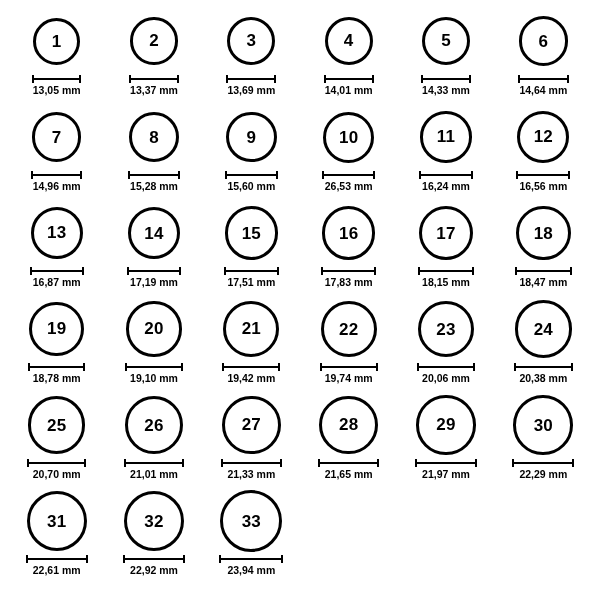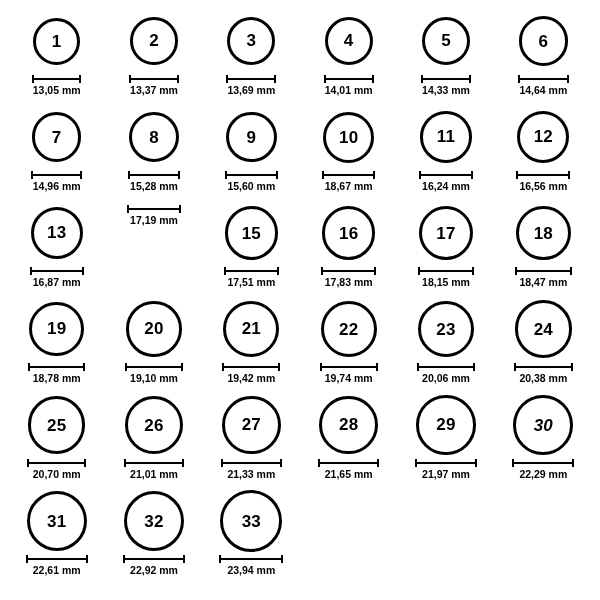--- a/index.html
+++ b/index.html
@@ -239,21 +239,21 @@
           <div class="ring" style="width: 51px; height: 51px;">
             <span class="ring-label">10</span>
           </div>
         </div>
         <div class="measure">
           <div class="caliper" style="width: 53px;">
             <div class="bar"></div>
             <div class="tick left"></div>
             <div class="tick right"></div>
           </div>
-          <div class="mm">18,67 mm</div>
+          <div class="mm">26,53 mm</div>
         </div>
       </div>
       <div class="cell">
         <div class="ring-wrap">
           <div class="ring" style="width: 51.4px; height: 51.4px;">
             <span class="ring-label">11</span>
           </div>
         </div>
         <div class="measure">
           <div class="caliper" style="width: 53.4px;">
@@ -288,20 +288,25 @@
         <div class="measure">
           <div class="caliper" style="width: 54.3px;">
             <div class="bar"></div>
             <div class="tick left"></div>
             <div class="tick right"></div>
           </div>
           <div class="mm">16,87 mm</div>
         </div>
       </div>
       <div class="cell">
+        <div class="ring-wrap">
+          <div class="ring" style="width: 52.7px; height: 52.7px;">
+            <span class="ring-label">14</span>
+          </div>
+        </div>
         <div class="measure">
           <div class="caliper" style="width: 54.7px;">
             <div class="bar"></div>
             <div class="tick left"></div>
             <div class="tick right"></div>
           </div>
           <div class="mm">17,19 mm</div>
         </div>
       </div>
       <div class="cell">
@@ -524,21 +529,21 @@
           <div class="caliper" style="width: 61.3px;">
             <div class="bar"></div>
             <div class="tick left"></div>
             <div class="tick right"></div>
           </div>
           <div class="mm">21,97 mm</div>
         </div>
       </div>
       <div class="cell">
         <div class="ring-wrap">
-          <div class="ring" style="width: 59.7px; height: 59.7px; font-style: italic;">
+          <div class="ring" style="width: 59.7px; height: 59.7px;">
             <span class="ring-label">30</span>
           </div>
         </div>
         <div class="measure">
           <div class="caliper" style="width: 61.7px;">
             <div class="bar"></div>
             <div class="tick left"></div>
             <div class="tick right"></div>
           </div>
           <div class="mm">22,29 mm</div>

